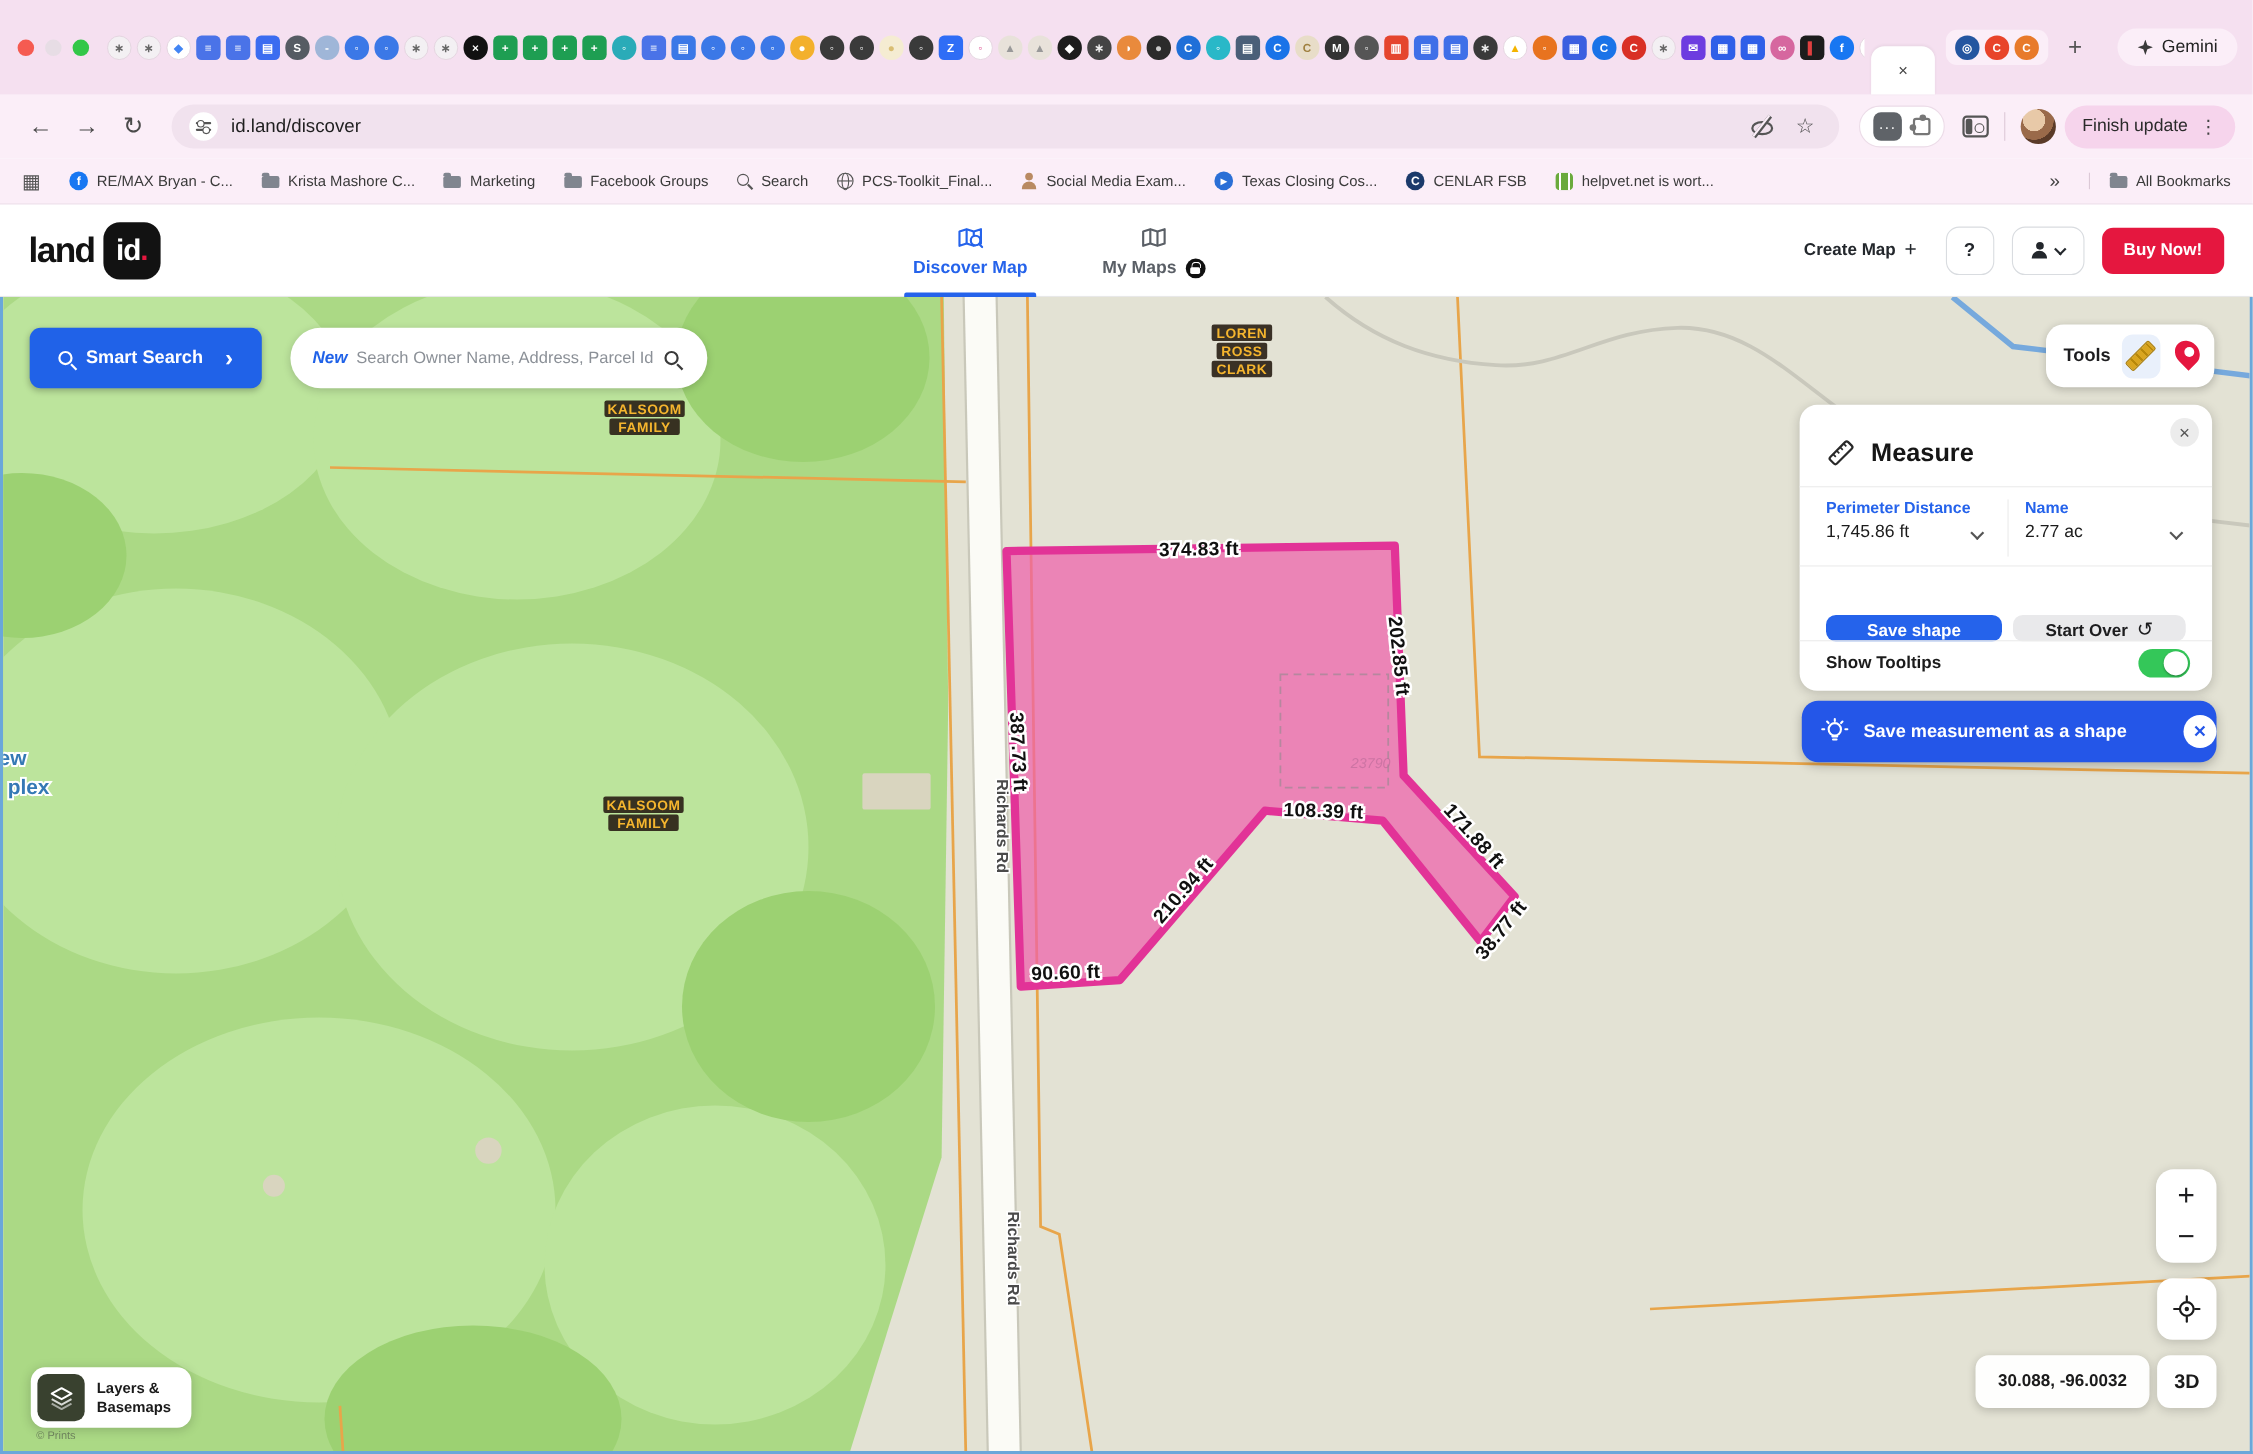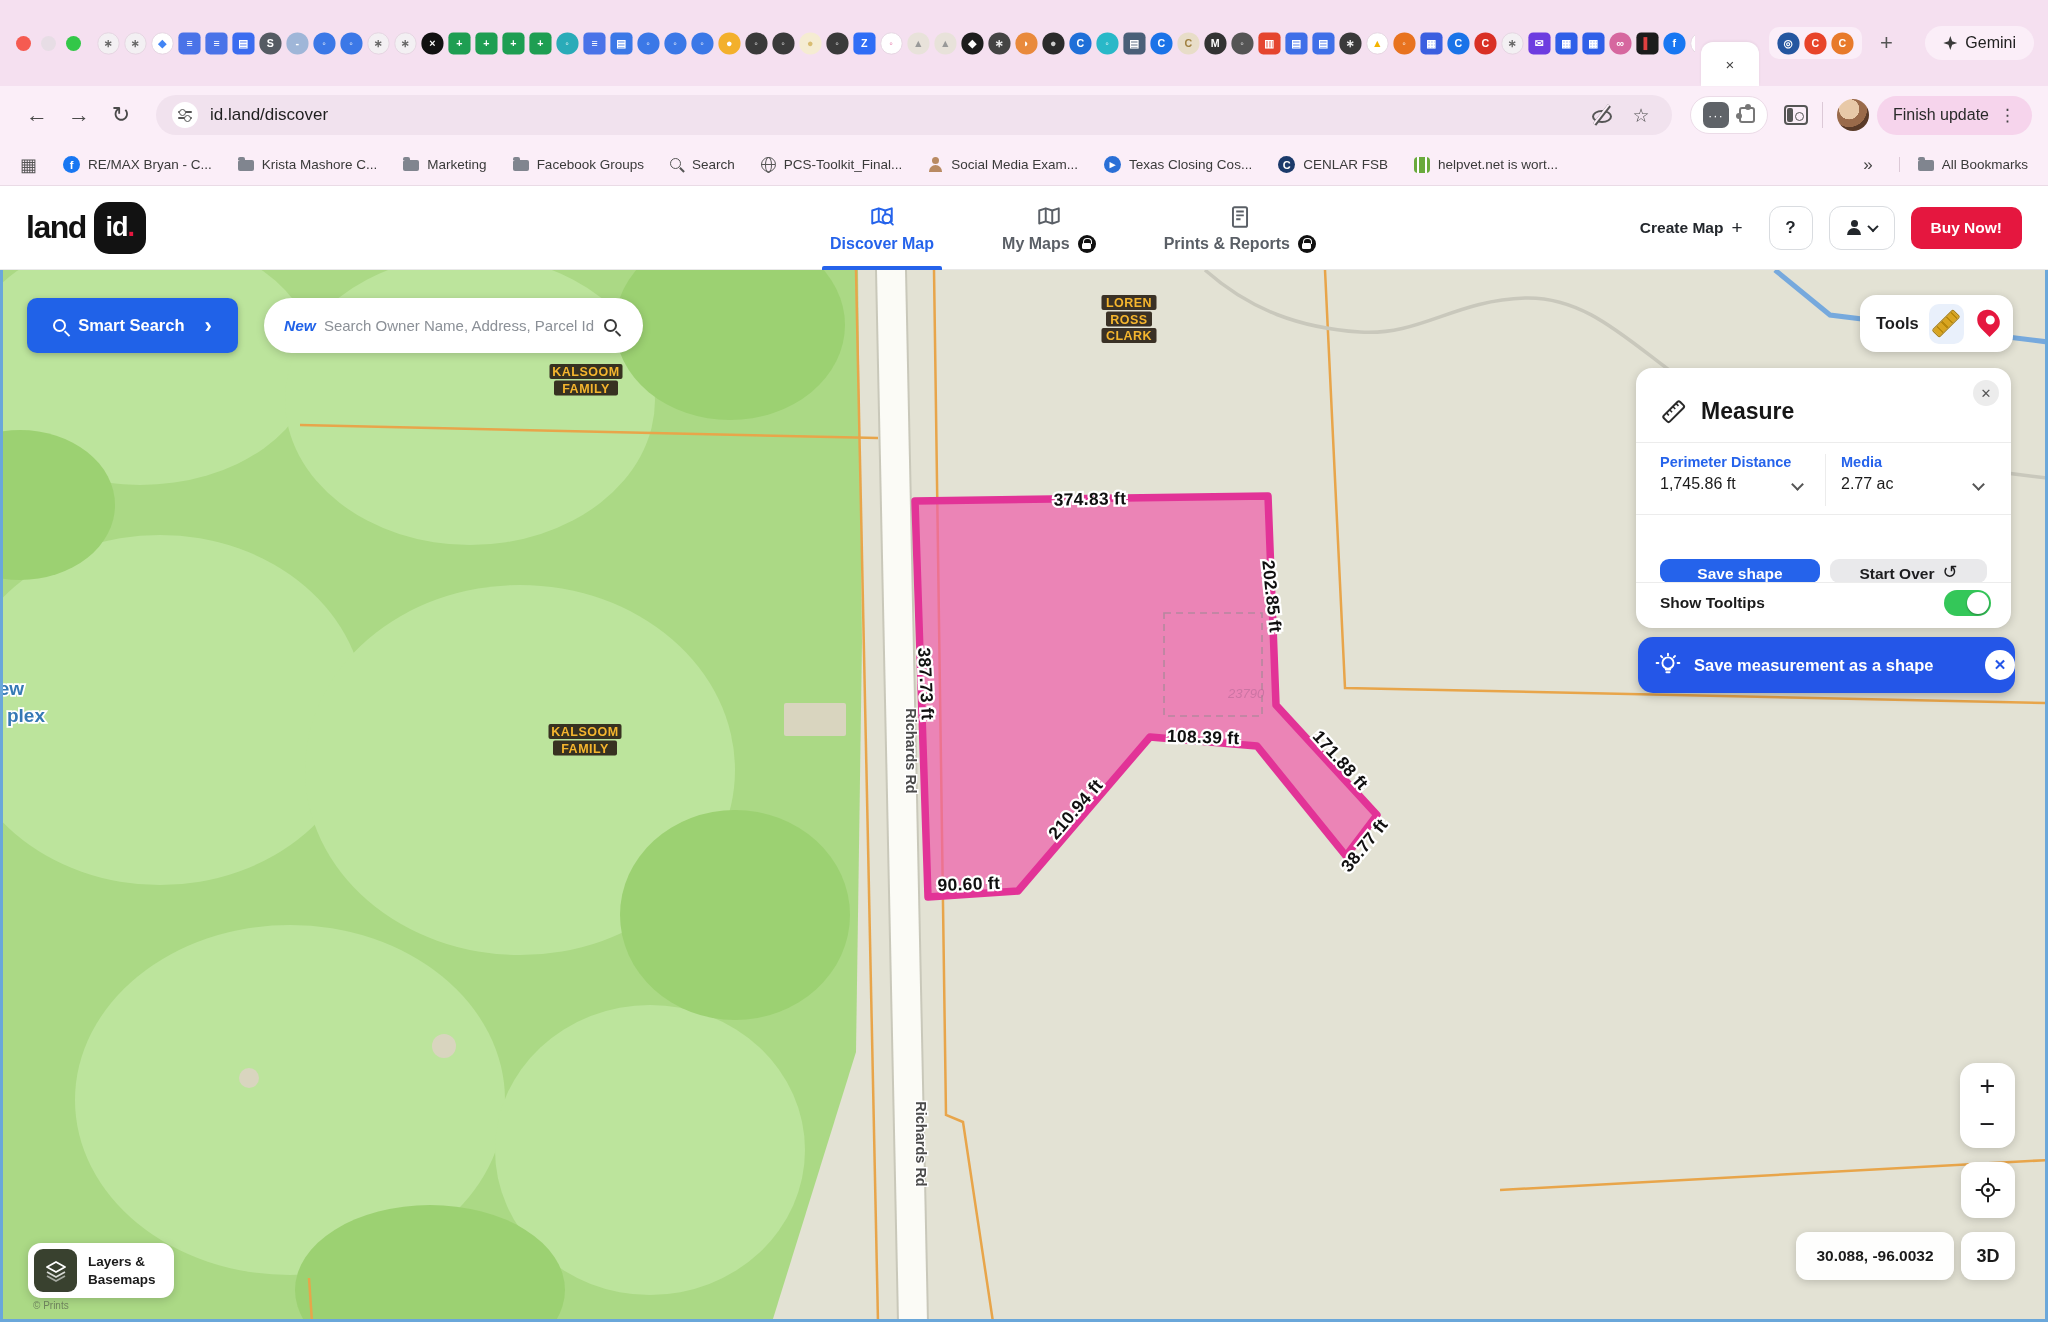--- a/index.html
+++ b/index.html
@@ -328,30 +328,20 @@
     <div class="navitem">
       <svg width="26" height="26" viewBox="0 0 24 24" fill="none" stroke="#5a5f66" stroke-width="1.8" stroke-linejoin="round">
           <path d="M3 6 9 4l6 2 6-2v12l-6 2-6-2-6 2Z"></path>
           <path d="M9 4v12M15 6v12"></path>
         </svg>
       <span class="lbl">
           <span>My Maps</span>
           <span class="lockb"></span>
         </span>
     </div>
-    <div class="navitem">
-      <svg width="26" height="26" viewBox="0 0 24 24" fill="none" stroke="#5a5f66" stroke-width="1.8" stroke-linejoin="round">
-          <rect x="5.5" y="3" width="13" height="18" rx="1.5"></rect>
-          <path d="M8.5 7h7M8.5 10.5h7M8.5 14h4"></path>
-        </svg>
-      <span class="lbl">
-          <span>Prints &amp; Reports</span>
-          <span class="lockb"></span>
-        </span>
-    </div>
   </div>
   <div class="hdr-right">
     <div class="createmap">
       <span>Create Map</span>
       <span class="plus">+</span>
     </div>
     <div class="sqbtn helpbtn">?</div>
     <div class="sqbtn userbtn">
       <span class="ico-person2"></span>
       <span class="chev"></span>
@@ -480,21 +470,21 @@
       <span class="t">Measure</span>
     </div>
     <div class="hr" style="top:74px"></div>
     <div style="position:absolute;left:24px;top:86px">
       <div class="mcol-lbl">Perimeter Distance</div>
       <div class="mcol-val">1,745.86 ft</div>
     </div>
     <div style="position:absolute;left:157px;top:112px" class="chev-dn"></div>
     <div style="position:absolute;left:189px;top:86px;width:1px;height:52px;background:#ececec"></div>
     <div style="position:absolute;left:205px;top:86px">
-      <div class="mcol-lbl">Media</div>
+      <div class="mcol-lbl">Name</div>
       <div class="mcol-val">2.77 ac</div>
     </div>
     <div style="position:absolute;left:338px;top:112px" class="chev-dn"></div>
     <div class="hr" style="top:146px"></div>
     <div class="mbtn save">
         <span>Save shape</span>
       </div>
     <div class="mbtn start">
         <span>Start Over</span>
         <span class="undo">↺</span>

